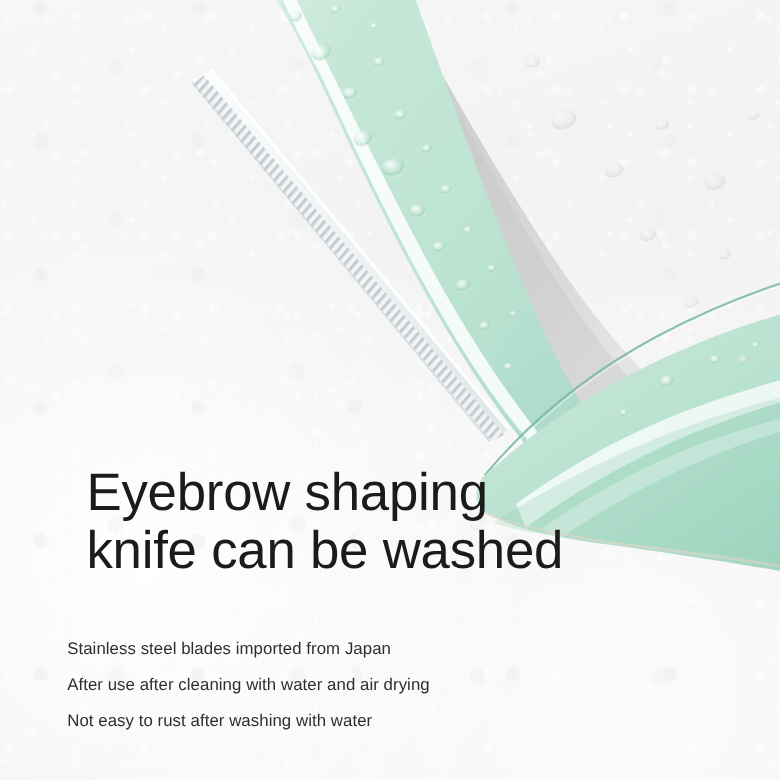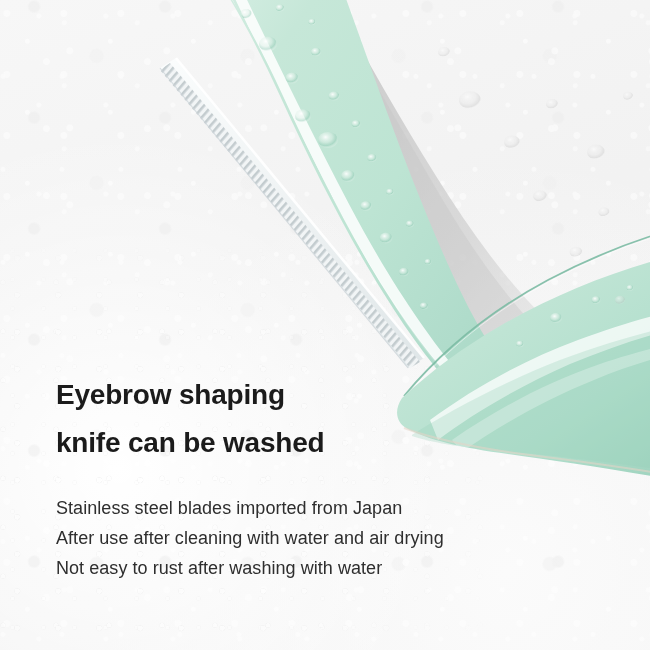--- a/index.html
+++ b/index.html
@@ -67,35 +67,35 @@
   .product-stage svg { display: block; }
 
   
   .text-block {
     position: absolute;
     left: 56px;
     top: 371px;
     width: 560px;
   }
   .headline {
-    margin: 0;
+    margin: 16px;
     color: #1b1b1b;
-    font-size: 28px;
+    font-size: 44px;
     line-height: 48px;
-    font-weight: 700;
+    font-weight: 400;
     letter-spacing: -0.2px;
     white-space: pre-line;
   }
   .subcopy {
     margin: 0;
     padding-top: 26px;
   }
   .sub-line {
     color: #2e2e2e;
-    font-size: 18px;
+    font-size: 14px;
     line-height: 30px;
     font-weight: 400;
     letter-spacing: 0.05px;
     white-space: nowrap;
   }
 </style>
 </head>
 <body>
 
 <div id="page">

